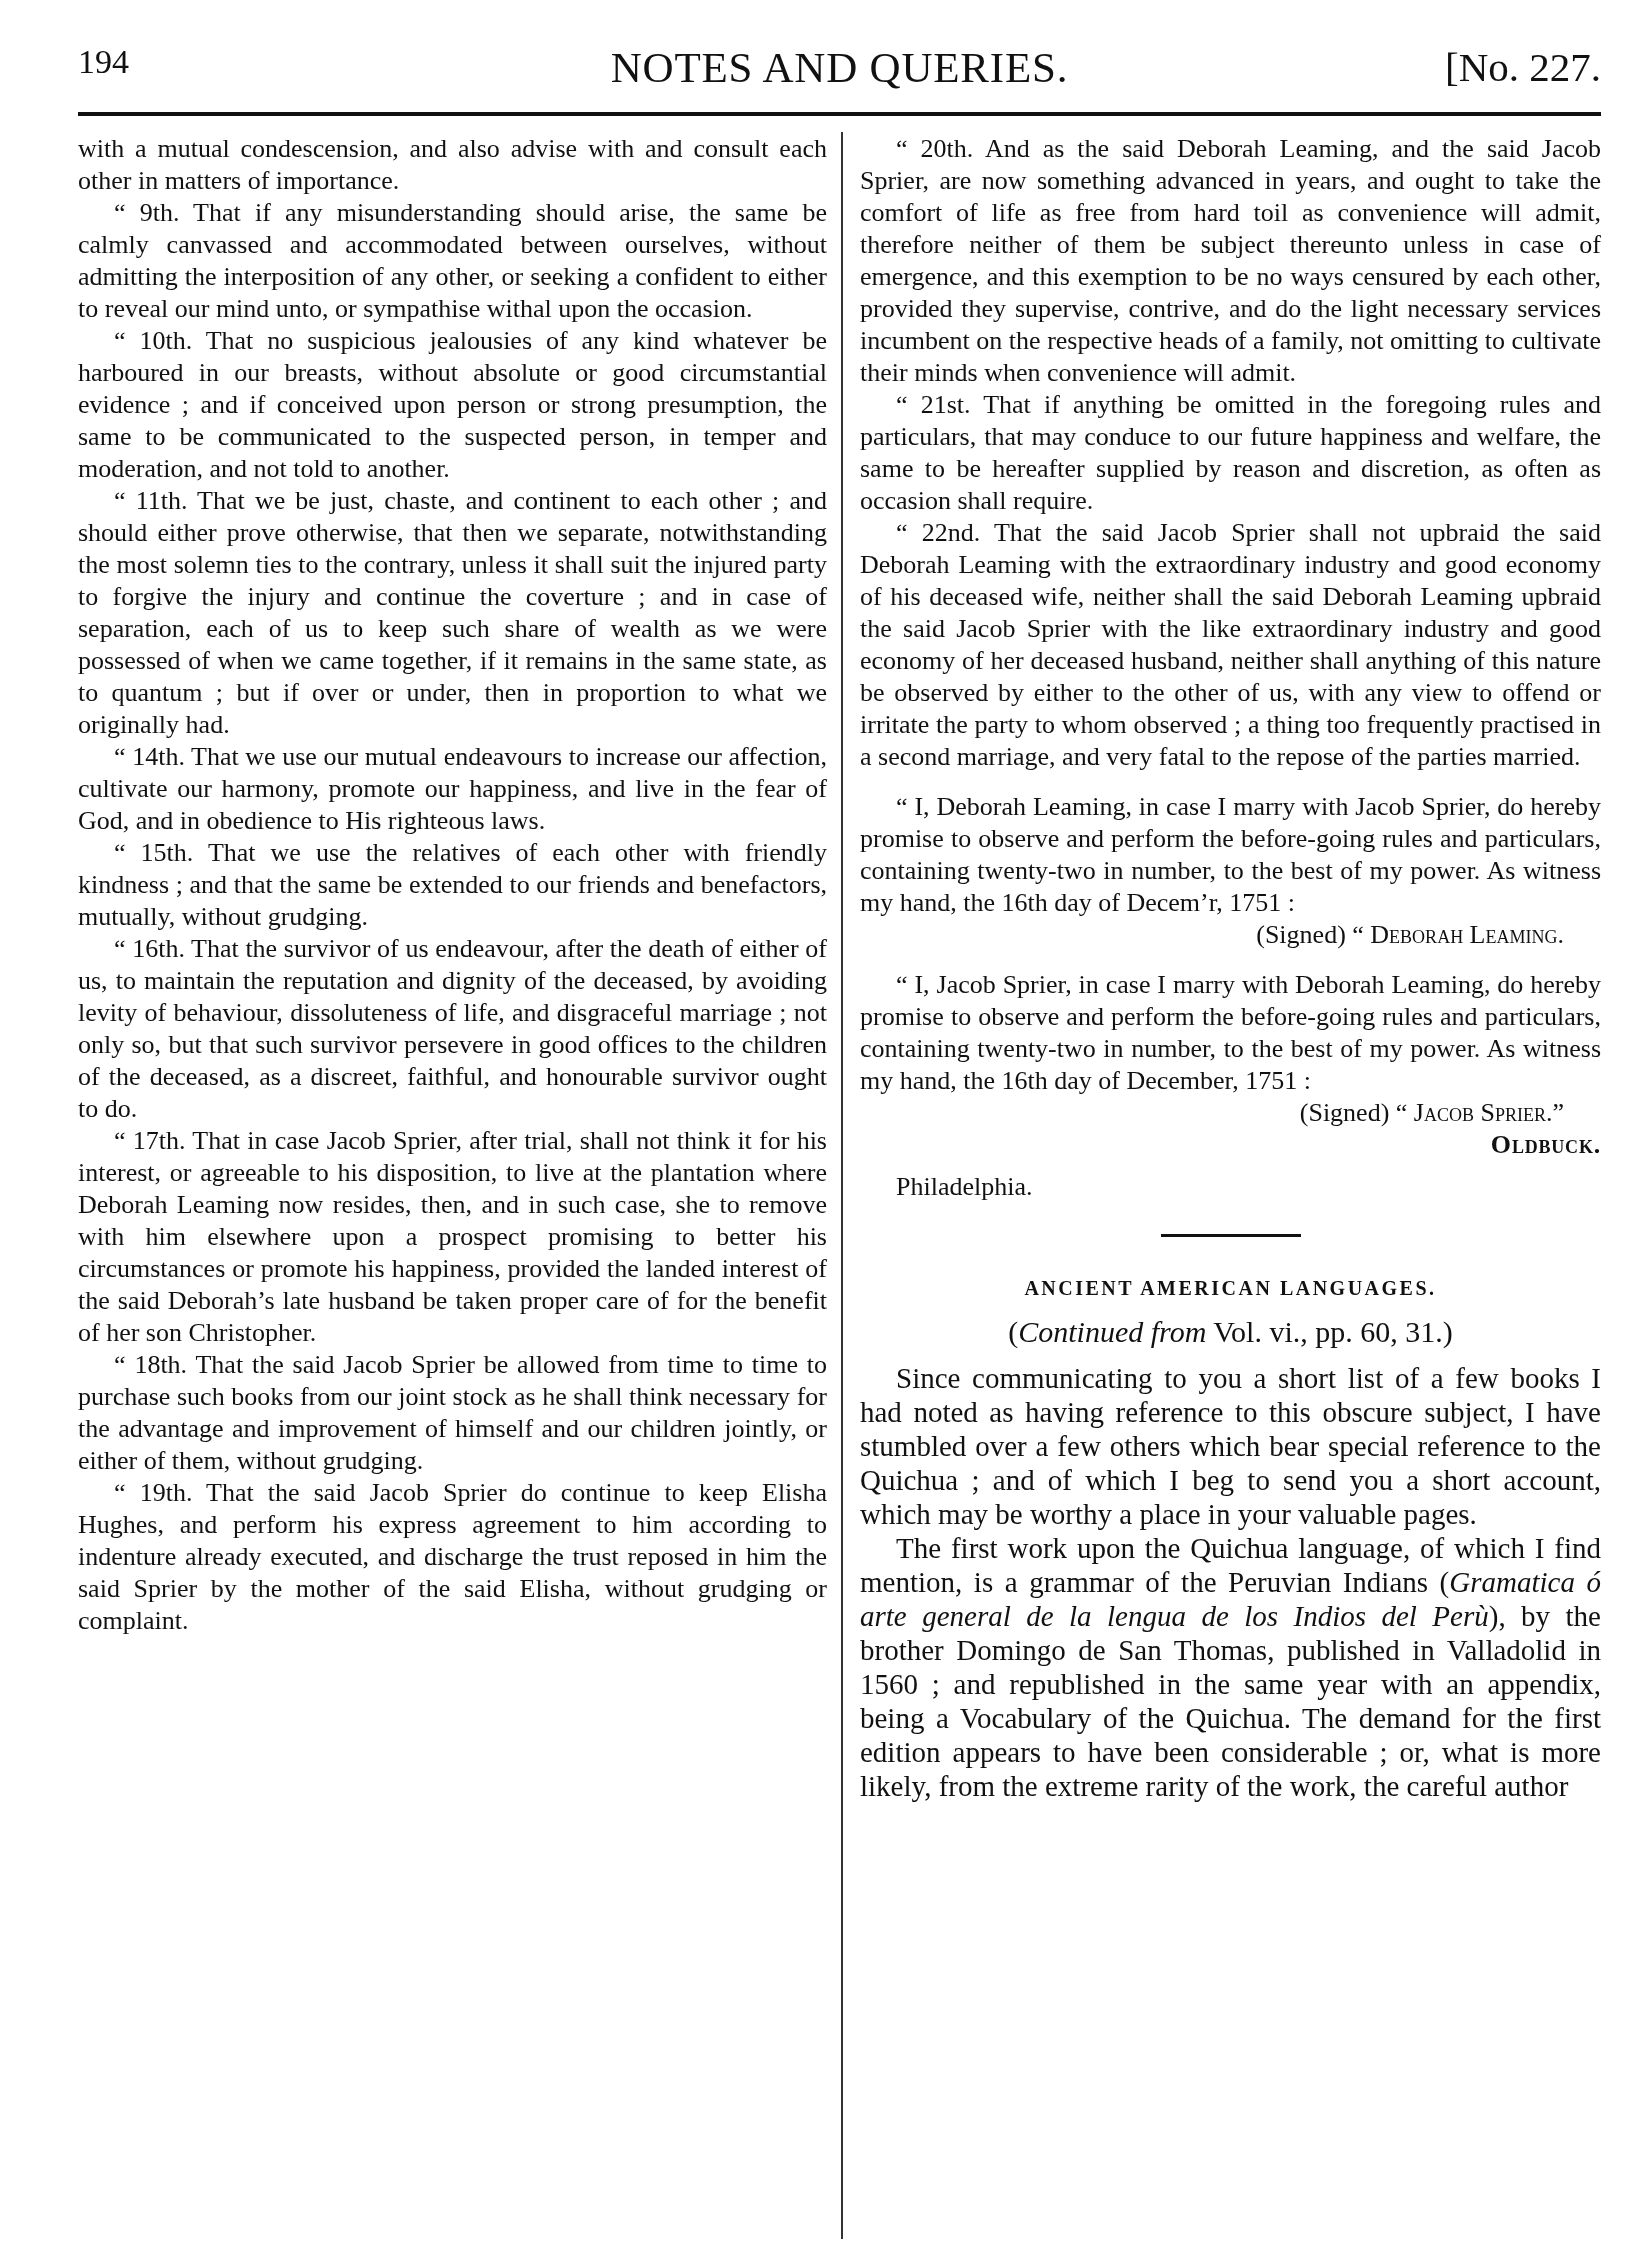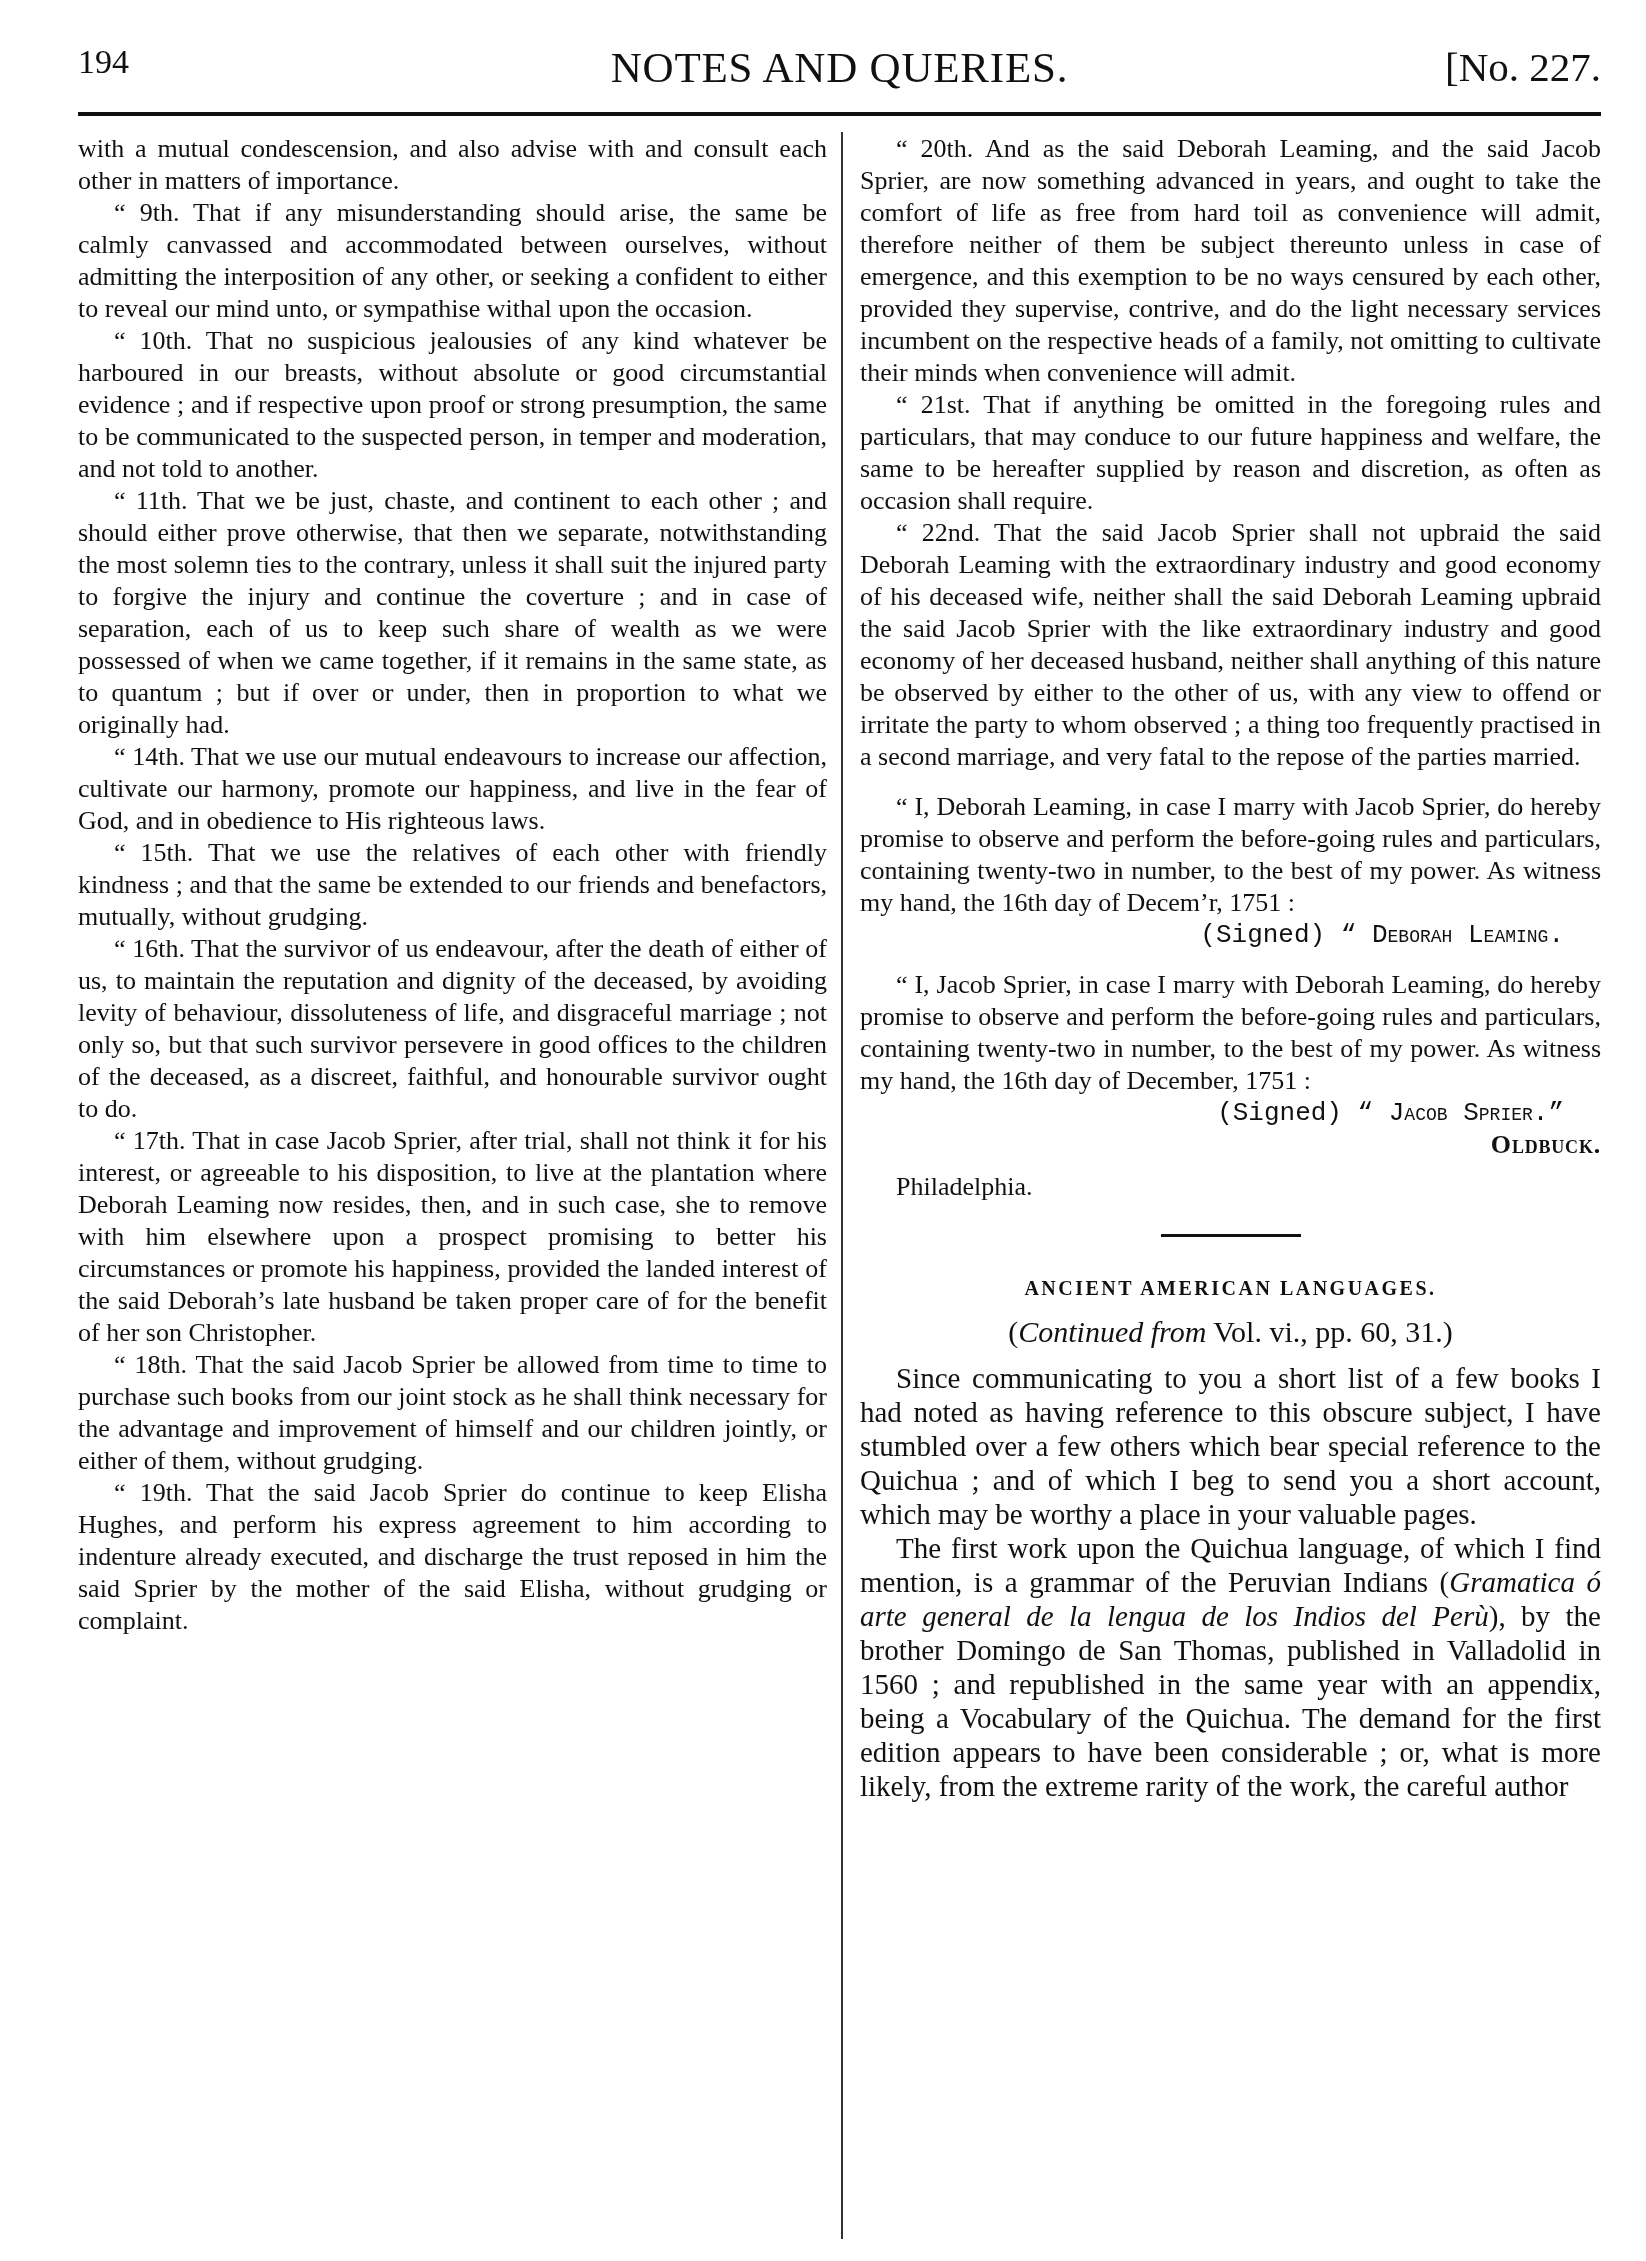--- a/index.html
+++ b/index.html
@@ -9,21 +9,21 @@
   .page-number { position:absolute; left:0; top:0; font-size:34px; }
   .journal-title { position:absolute; left:0; width:100%; top:0; text-align:center; font-size:43px; letter-spacing:0.8px; }
   .issue-number { position:absolute; right:0; top:0; font-size:41px; }
   .header-rule { position:absolute; left:78px; top:112px; width:1523px; height:4.1px; background:#111; }
   .col-divider { position:absolute; left:841px; top:132px; width:1.6px; height:2107px; background:#333; }
   .column { position:absolute; top:133px; font-size:26px; line-height:32px; text-align:justify; }
   .col-left { left:78px; width:749px; }
   .col-right { left:860px; width:741px; }
   p { margin:0; text-indent:0; }
   p.ind { text-indent:36px; }
-  .signed { text-align:right; margin-right:37px;font-family:Liberation Mono, monospace; }
+  .signed { text-align:right; margin-right:37px; }
   .sc { font-variant:small-caps; }
   .gap { height:18px; }
   .sig-author { text-align:right; font-variant:small-caps; font-weight:bold; letter-spacing:0.8px; }
   .place { padding-left:36px; margin-top:10px; }
   .short-rule { width:140px; height:3.3px; background:#111; margin:31px auto 35px auto; }
   .section-heading { text-align:center; font-size:20px; font-weight:bold; letter-spacing:2.5px; margin-bottom:11.5px; }
   .subheading { text-align:center; font-size:30px; margin-bottom:13px; }
   .large { font-size:29px; line-height:34px; }
   em { font-style:italic; }
 </style>
@@ -34,21 +34,21 @@
   <span class="page-number">194</span>
   <span class="journal-title">NOTES AND QUERIES.</span>
   <span class="issue-number">[No. 227.</span>
 </div>
 <div class="header-rule"></div>
 <div class="col-divider"></div>
 
 <div class="column col-left">
   <p>with a mutual condescension, and also advise with and consult each other in matters of importance.</p>
   <p class="ind">“ 9th. That if any misunderstanding should arise, the same be calmly canvassed and accommodated between ourselves, without admitting the interposition of any other, or seeking a confident to either to reveal our mind unto, or sympathise withal upon the occasion.</p>
-  <p class="ind">“ 10th. That no suspicious jealousies of any kind whatever be harboured in our breasts, without absolute or good circumstantial evidence ; and if respective upon proof or strong presumption, the same to be communicated to the suspected person, in temper and moderation, and not told to another.</p>
+  <p class="ind">“ 10th. That no suspicious jealousies of any kind whatever be harboured in our breasts, without absolute or good circumstantial evidence ; and if conceived upon person or strong presumption, the same to be communicated to the suspected person, in temper and moderation, and not told to another.</p>
   <p class="ind">“ 11th. That we be just, chaste, and continent to each other ; and should either prove otherwise, that then we separate, notwithstanding the most solemn ties to the contrary, unless it shall suit the injured party to forgive the injury and continue the coverture ; and in case of separation, each of us to keep such share of wealth as we were possessed of when we came together, if it remains in the same state, as to quantum ; but if over or under, then in proportion to what we originally had.</p>
   <p class="ind">“ 14th. That we use our mutual endeavours to increase our affection, cultivate our harmony, promote our happiness, and live in the fear of God, and in obedience to His righteous laws.</p>
   <p class="ind">“ 15th. That we use the relatives of each other with friendly kindness ; and that the same be extended to our friends and benefactors, mutually, without grudging.</p>
   <p class="ind">“ 16th. That the survivor of us endeavour, after the death of either of us, to maintain the reputation and dignity of the deceased, by avoiding levity of behaviour, dissoluteness of life, and disgraceful marriage ; not only so, but that such survivor persevere in good offices to the children of the deceased, as a discreet, faithful, and honourable survivor ought to do.</p>
   <p class="ind">“ 17th. That in case Jacob Sprier, after trial, shall not think it for his interest, or agreeable to his disposition, to live at the plantation where Deborah Leaming now resides, then, and in such case, she to remove with him elsewhere upon a prospect promising to better his circumstances or promote his happiness, provided the landed interest of the said Deborah’s late husband be taken proper care of for the benefit of her son Christopher.</p>
   <p class="ind">“ 18th. That the said Jacob Sprier be allowed from time to time to purchase such books from our joint stock as he shall think necessary for the advantage and improvement of himself and our children jointly, or either of them, without grudging.</p>
   <p class="ind">“ 19th. That the said Jacob Sprier do continue to keep Elisha Hughes, and perform his express agreement to him according to indenture already executed, and discharge the trust reposed in him the said Sprier by the mother of the said Elisha, without grudging or complaint.</p>
 </div>
 
 <div class="column col-right">

